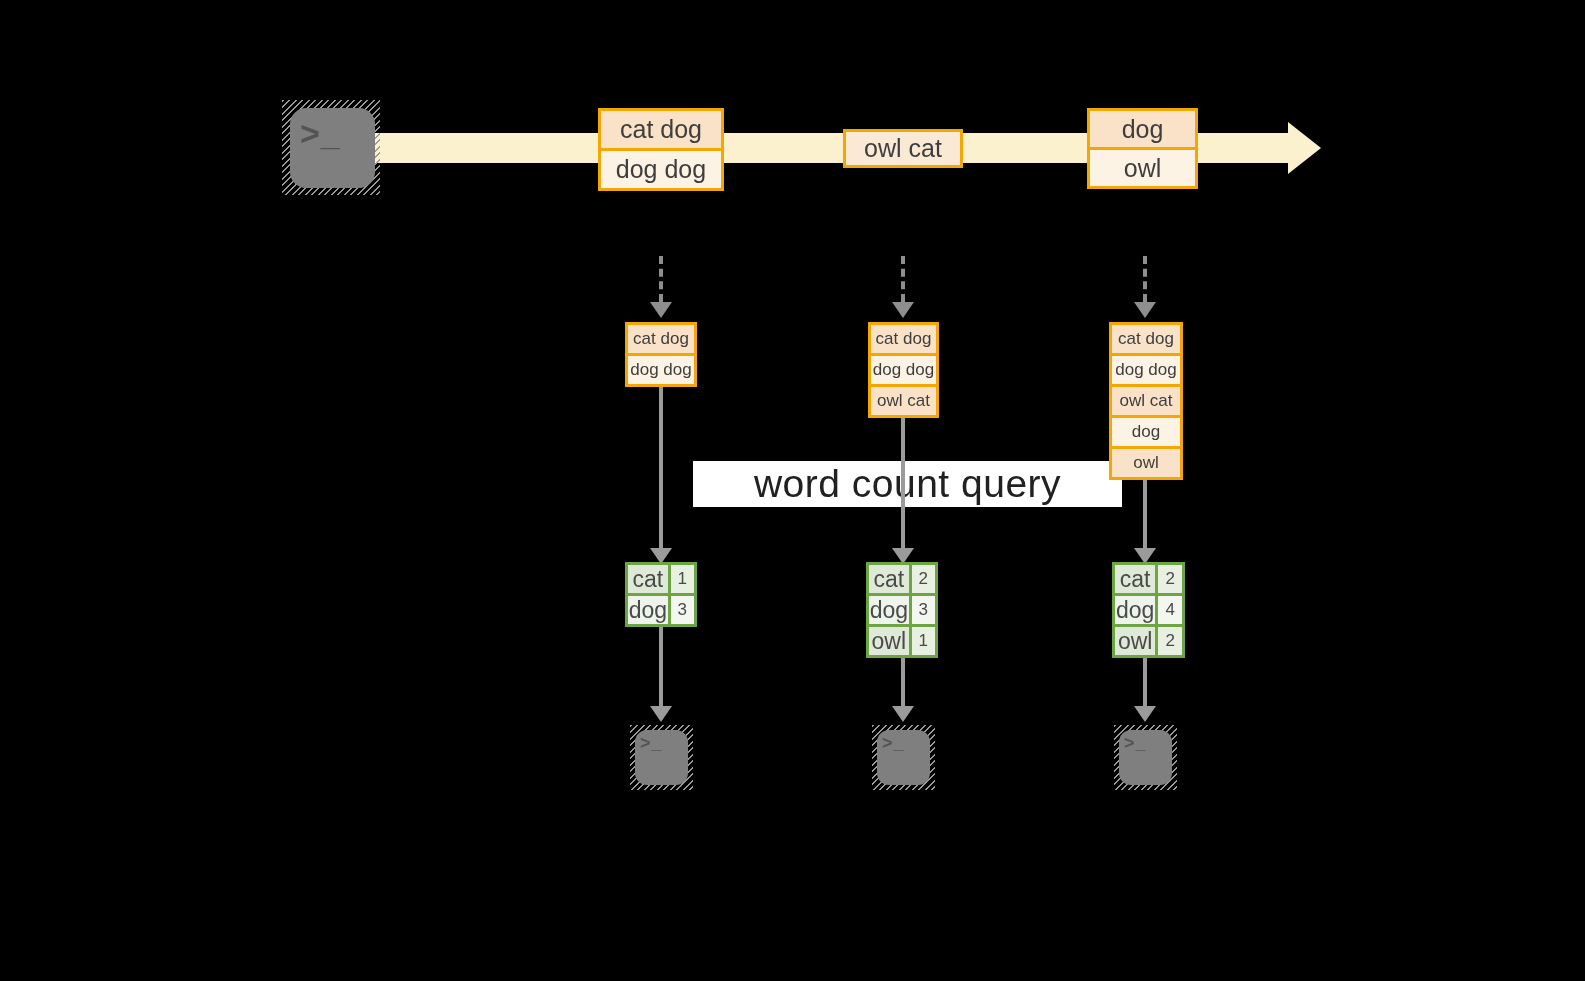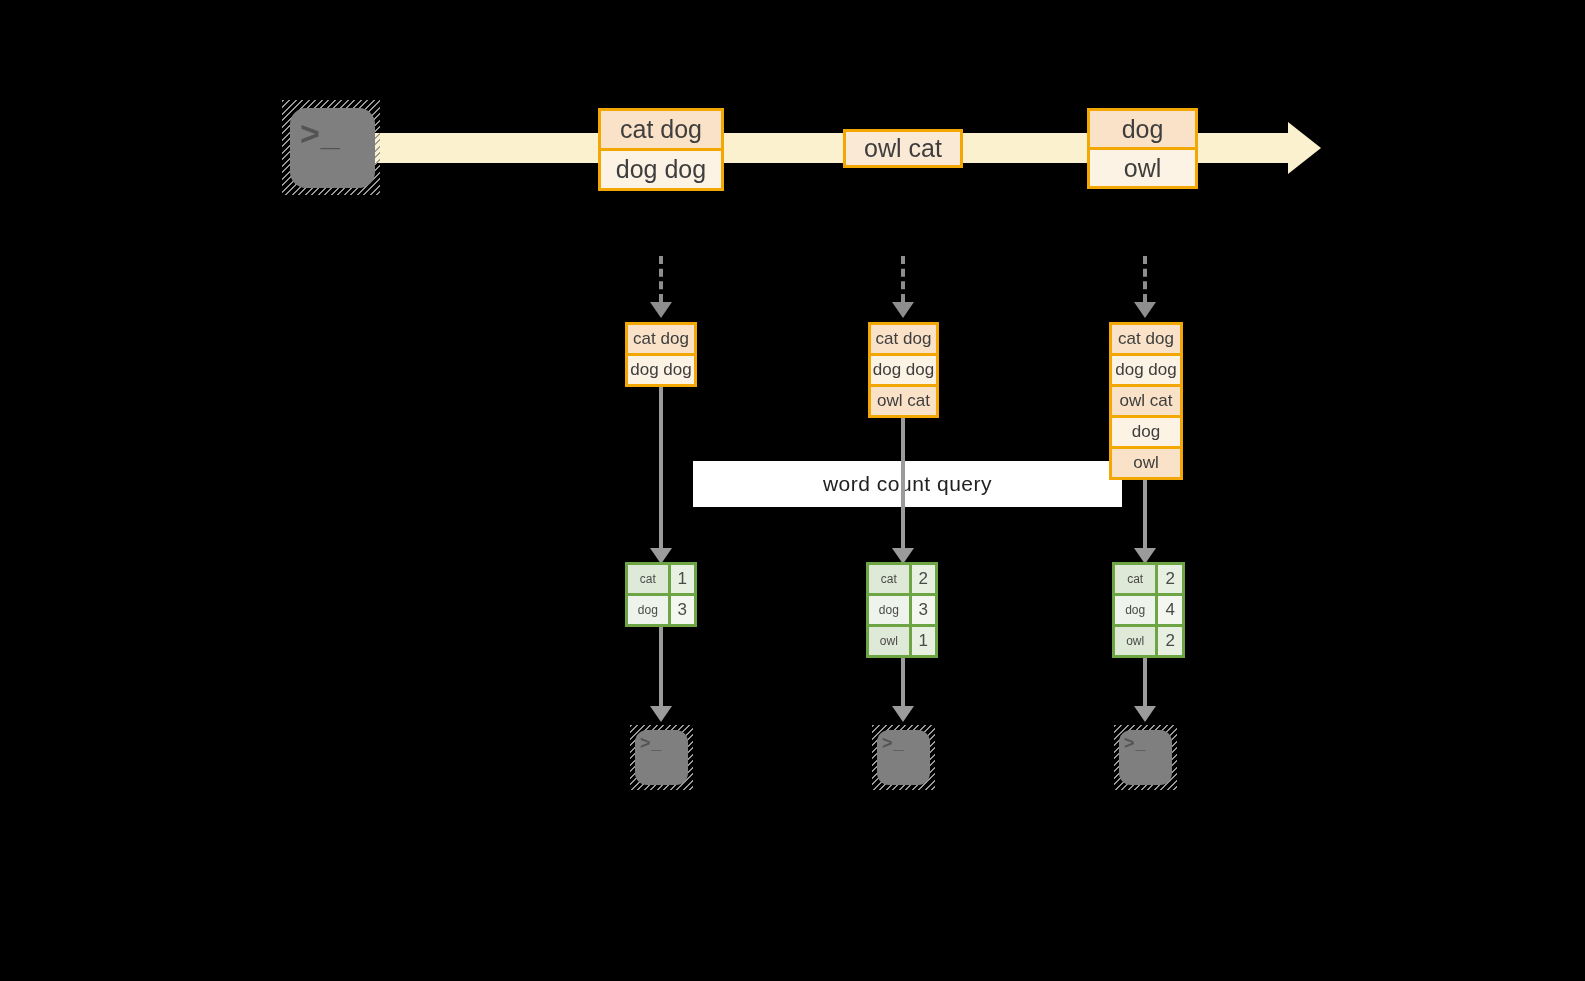--- a/index.html
+++ b/index.html
@@ -38,27 +38,27 @@
 
   
   .vline{position:absolute;width:4px;background:#9b9b9b;z-index:3;}
   .vdash{position:absolute;width:0;border-left:4px dashed #8e8e8e;z-index:3;}
   .ahead{position:absolute;width:0;height:0;z-index:3;
     border-left:11px solid transparent;border-right:11px solid transparent;border-top:16px solid #9b9b9b;}
 
   
   .band{position:absolute;left:693px;top:461px;width:429px;height:46px;background:#fff;z-index:2;
         display:flex;align-items:center;justify-content:center;}
-  .band span{font-size:21px;color:#212121;letter-spacing:0.5px;}
+  .band span{font-size:39px;color:#212121;letter-spacing:0.5px;}
 
   
   .gtable{position:absolute;background:#6DA544;padding:3px;box-sizing:border-box;
           display:flex;flex-direction:column;gap:3px;z-index:4;}
   .grow{display:flex;gap:3px;height:28px;}
-  .gword{flex:1.7;display:flex;align-items:center;justify-content:center;font-size:12px;color:#4a4a4a;}
+  .gword{flex:1.7;display:flex;align-items:center;justify-content:center;font-size:23px;color:#4a4a4a;}
   .gnum{flex:1;display:flex;align-items:center;justify-content:center;font-size:17px;color:#4a4a4a;}
   .r-odd .gword{background:#DFE9D7;}  .r-odd .gnum{background:#E8F0E2;}
   .r-even .gword{background:#EEF3EB;} .r-even .gnum{background:#F3F7F0;}
 </style>
 </head>
 <body>
 
 <div class="stage">
 
   <div class="shaft"></div>

